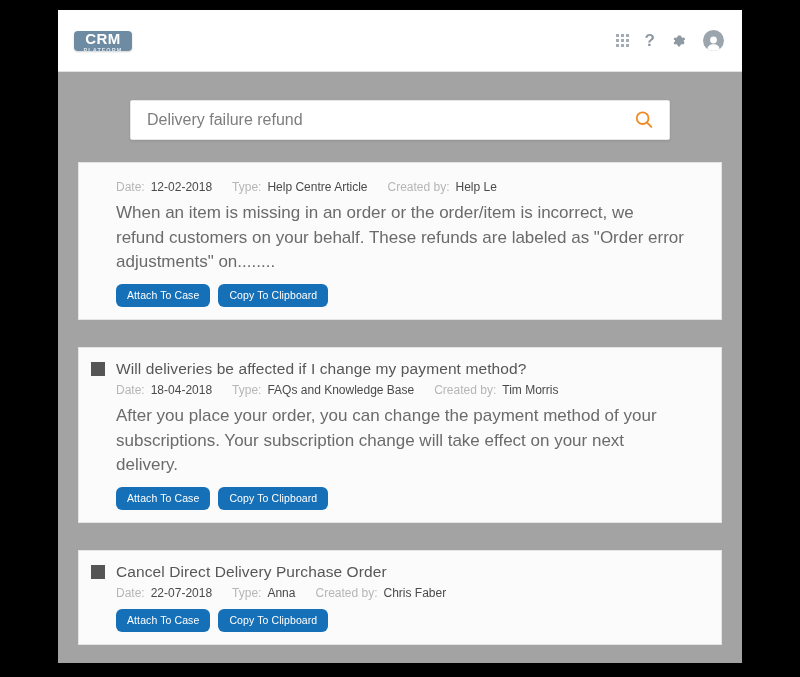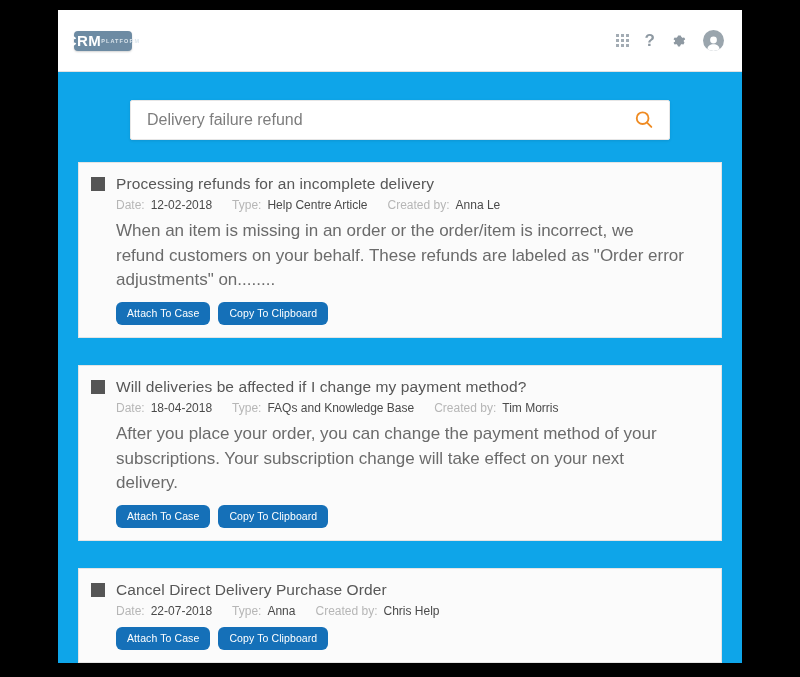--- a/index.html
+++ b/index.html
@@ -36,23 +36,23 @@
     padding: 0 18px 0 16px;
     box-sizing: border-box;
   }
 
   .logo {
     width: 58px;
     height: 20px;
     background: #6d8ba3;
     border-radius: 4px;
     display: flex;
-    flex-direction: row;
-    align-items: center;
-    justify-content: center;
+    flex-direction: column;
+    align-items: center;
+    justify-content: flex-start;
     line-height: 1;
     box-shadow: 0 1px 2px rgba(0,0,0,0.18);
   }
   .logo-main {
     color: #ffffff;
     font-size: 15px;
     font-weight: bold;
     letter-spacing: 0.4px;
   }
   .logo-sub {
@@ -98,21 +98,21 @@
     border-radius: 50%;
     background: #9aa5ad;
     display: flex;
     align-items: flex-end;
     justify-content: center;
     overflow: hidden;
   }
 
   
   .content {
-    background: #0ea5e9;
+    background: #a3a3a3;
     height: 591px;
     padding: 0;
     box-sizing: border-box;
   }
 
   .search-wrap {
     padding: 28px 0 22px 0;
     display: flex;
     justify-content: center;
   }
@@ -267,31 +267,27 @@
             <circle cx="10.5" cy="10" r="6.4"></circle>
             <line x1="15.3" y1="14.8" x2="20" y2="19.6"></line>
           </svg>
         </button>
       </div>
     </div>
 
     <div class="results">
 
       <div class="result-card">
-        <div class="card-head">
-          <span class="doc-square"></span>
-          <span class="card-title">Processing refunds for an incomplete delivery</span>
-        </div>
         <div class="card-meta">
           <span class="meta-label">Date:</span>
           <span class="meta-value">12-02-2018</span>
           <span class="meta-label">Type:</span>
           <span class="meta-value">Help Centre Article</span>
           <span class="meta-label">Created by:</span>
-          <span class="meta-value">Anna Le</span>
+          <span class="meta-value">Help Le</span>
         </div>
         <div class="card-desc">When an item is missing in an order or the order/item is incorrect, we refund customers on your behalf. These refunds are labeled as "Order error adjustments" on........</div>
         <div class="card-actions">
           <button class="btn">Attach To Case</button>
           <button class="btn">Copy To Clipboard</button>
         </div>
       </div>
 
       <div class="result-card">
         <div class="card-head">
@@ -317,21 +313,21 @@
         <div class="card-head">
           <span class="doc-square"></span>
           <span class="card-title">Cancel Direct Delivery Purchase Order</span>
         </div>
         <div class="card-meta">
           <span class="meta-label">Date:</span>
           <span class="meta-value">22-07-2018</span>
           <span class="meta-label">Type:</span>
           <span class="meta-value">Anna</span>
           <span class="meta-label">Created by:</span>
-          <span class="meta-value">Chris Help</span>
+          <span class="meta-value">Chris Faber</span>
         </div>
         <div class="card-actions">
           <button class="btn">Attach To Case</button>
           <button class="btn">Copy To Clipboard</button>
         </div>
       </div>
 
     </div>
   </div>
 </div>

